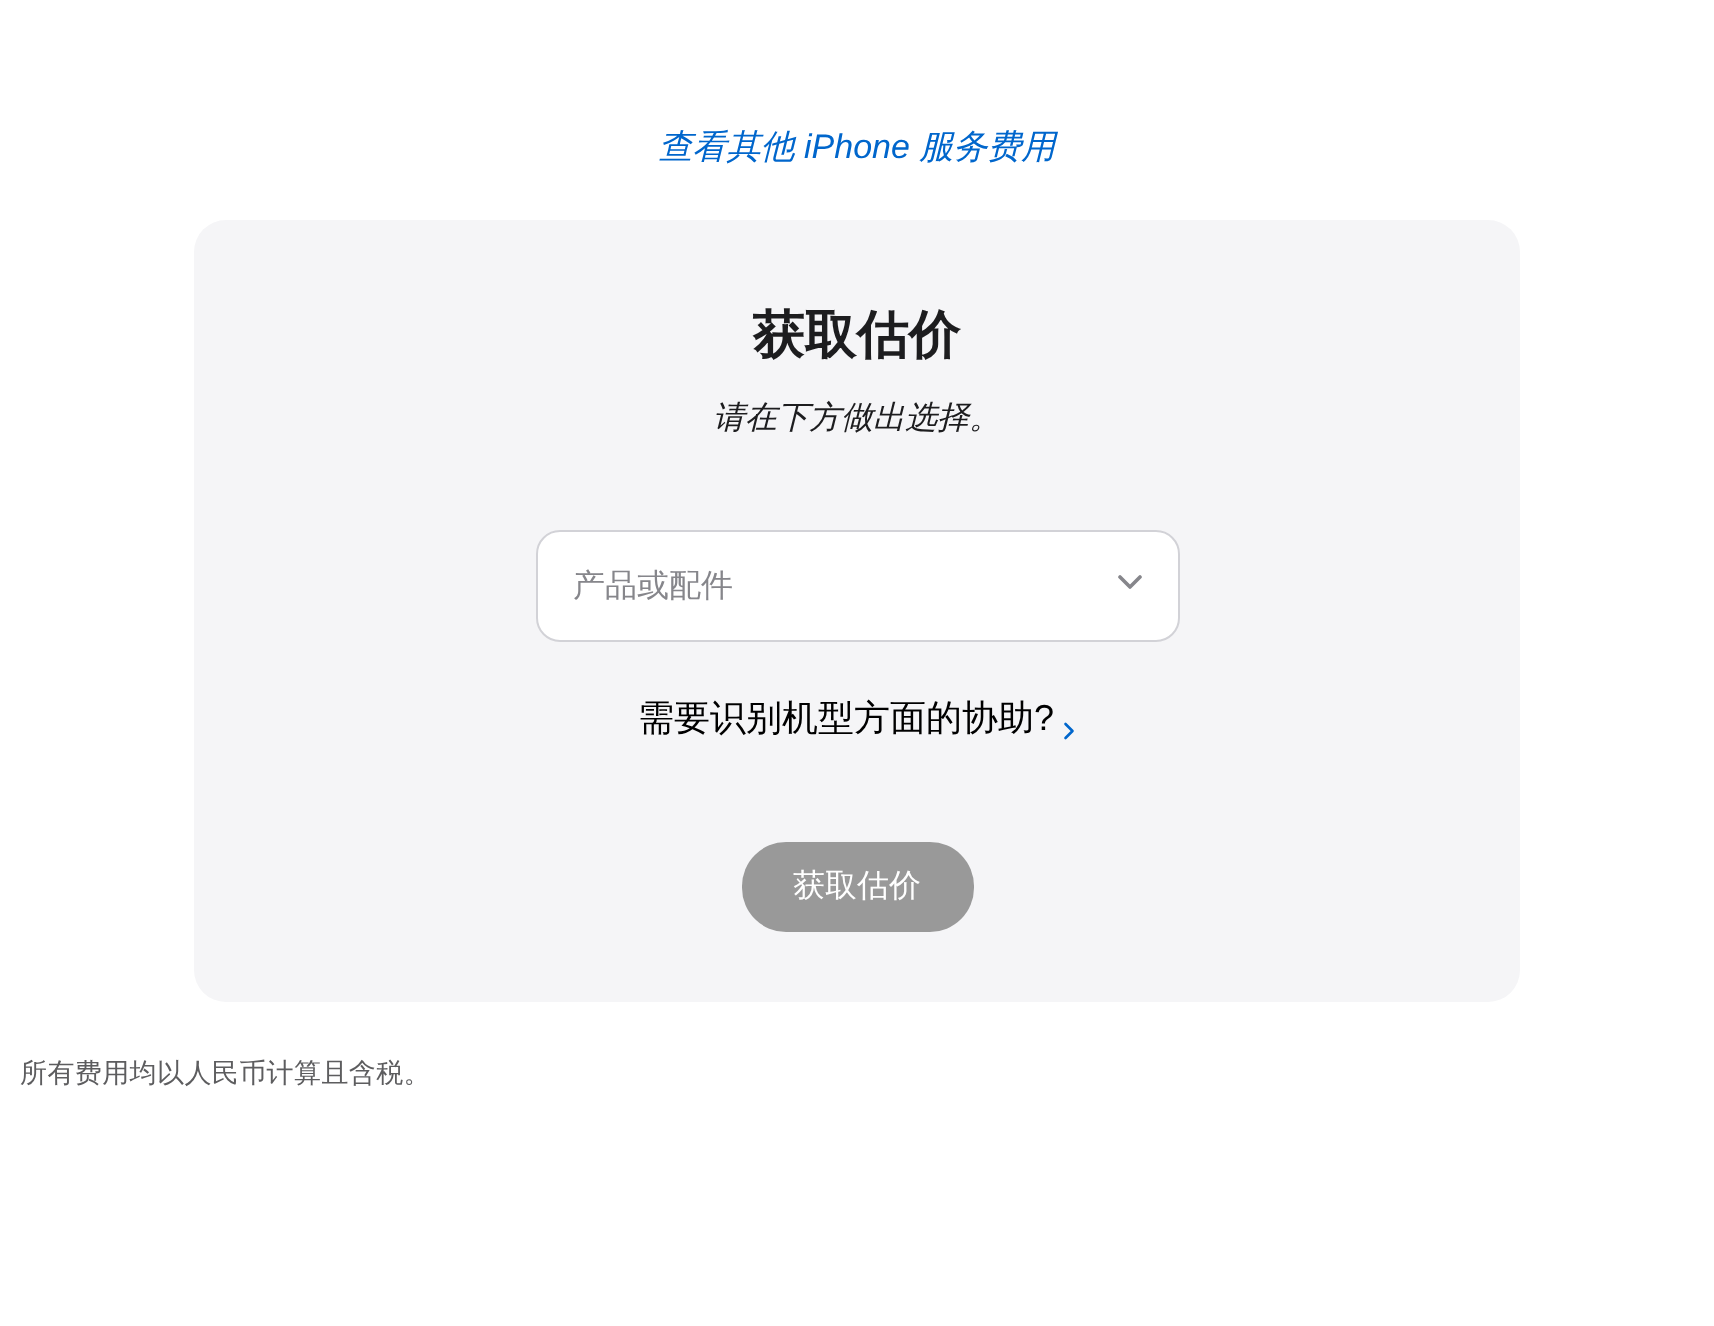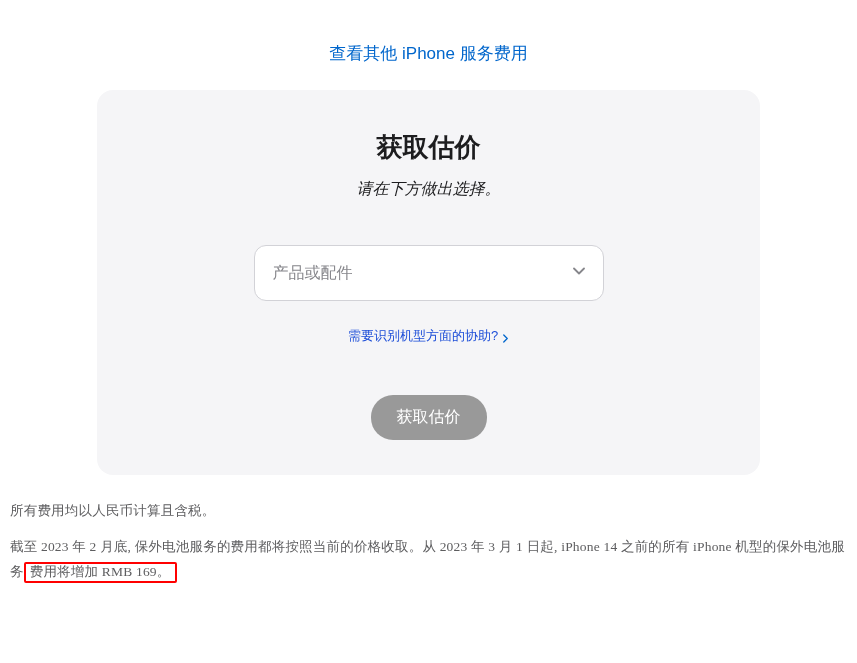--- a/index.html
+++ b/index.html
@@ -9,22 +9,23 @@
     }
     body {
       font-family: -apple-system, BlinkMacSystemFont, "Segoe UI", "Helvetica Neue", Arial, sans-serif;
       background: #ffffff;
       width: 857px;
       height: 663px;
       position: relative;
     }
     .top-link {
       text-align: center;
-      padding-top: 42px;
+      padding-top: 62px;
       padding-bottom: 25px;
+      font-style: italic;
     }
     .top-link a {
       color: #0066cc;
       font-size: 17px;
       text-decoration: none;
     }
     .card {
       width: 663px;
       margin: 0 auto;
       background: #f5f5f7;
@@ -38,21 +39,21 @@
       color: #1d1d1f;
       margin-bottom: 14px;
     }
     .card-subtitle {
       font-size: 16px;
       color: #1d1d1f;
       margin-bottom: 45px;
       font-style: italic;
     }
     .select-wrapper {
-      width: 350px;
+      width: 322px;
       margin: 0 auto 20px;
       position: relative;
     }
     .select-box {
       width: 100%;
       height: 56px;
       background: #ffffff;
       border: 1px solid #d2d2d7;
       border-radius: 12px;
       padding: 0 18px;
@@ -69,22 +70,22 @@
       width: 12px;
       height: 12px;
       display: inline-block;
     }
     .chevron-down svg {
       display: block;
     }
     .help-link {
       display: inline-flex;
       align-items: center;
-      color: #1d4ed8;
-      font-size: 13px;
+      color: #000000;
+      font-size: 18px;
       text-decoration: none;
       margin-top: 6px;
       margin-bottom: 50px;
       gap: 3px;
     }
     .chevron-right {
       width: 8px;
       height: 10px;
       display: inline-block;
     }
@@ -147,16 +148,13 @@
     </span>
   </a>
 
   <div>
     <button class="submit-btn">获取估价</button>
   </div>
 </div>
 
 <div class="footer-text">
   <p>所有费用均以人民币计算且含税。</p>
-  <p>
-    <span>截至 2023 年 2 月底, 保外电池服务的费用都将按照当前的价格收取。从 2023 年 3 月 1 日起, iPhone 14 之前的所有 iPhone 机型的保外电池服务</span><span class="highlight-box">费用将增加 RMB 169。</span>
-  </p>
 </div>
 
 </body></html>

